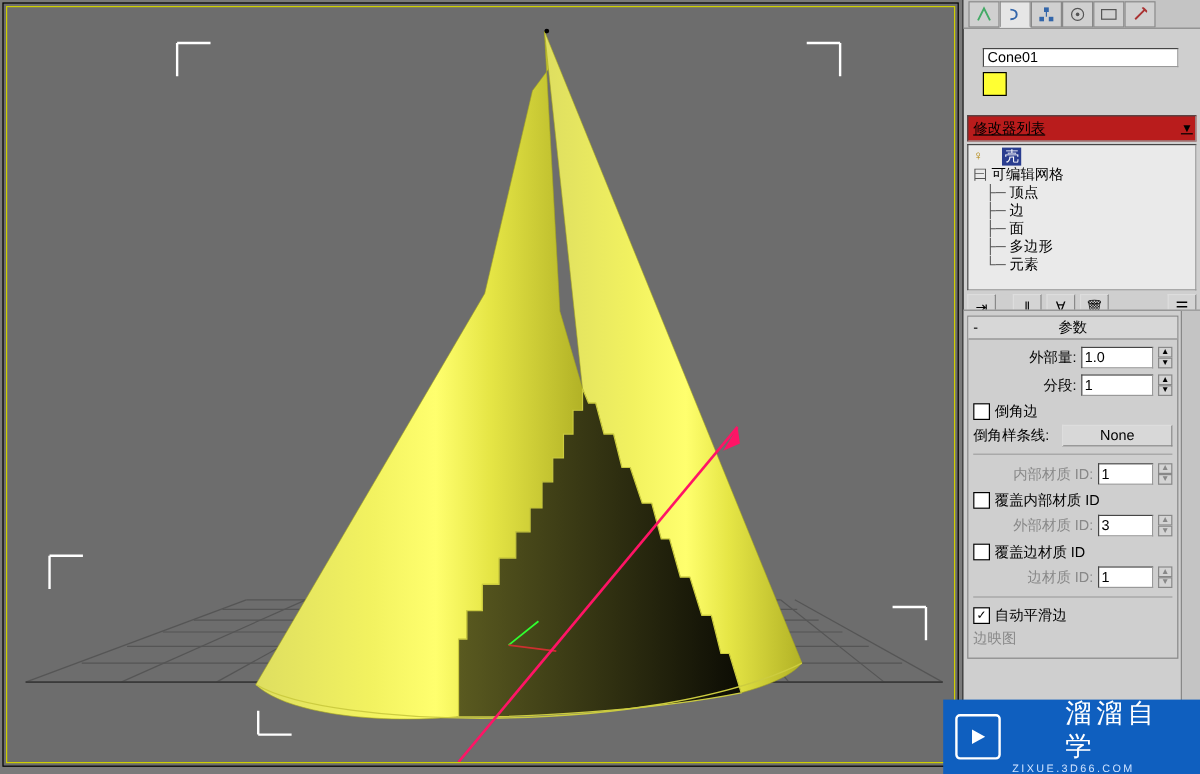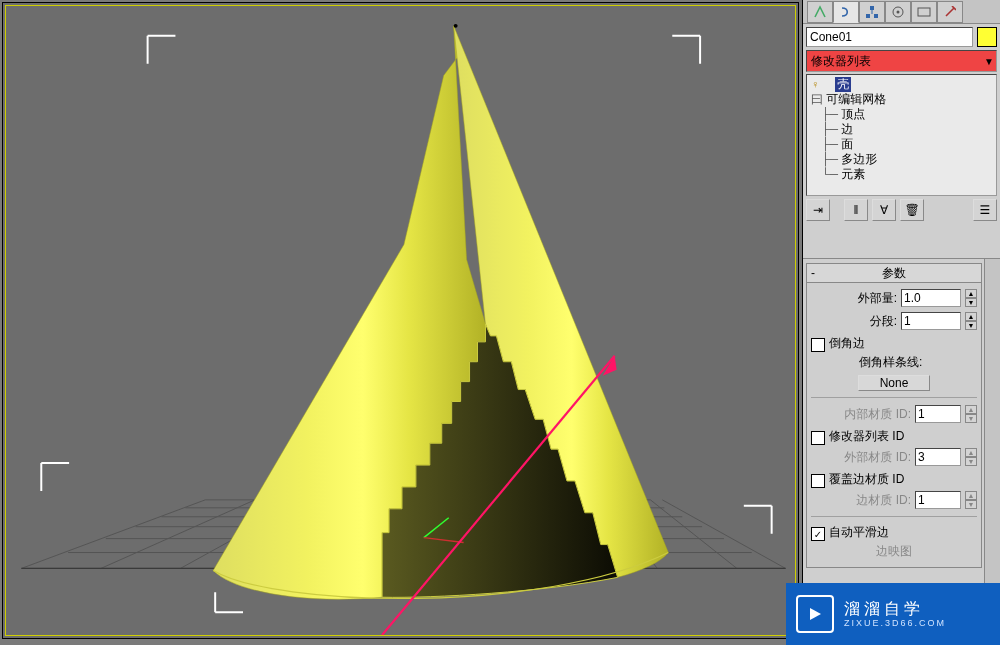--- a/index.html
+++ b/index.html
@@ -24,28 +24,28 @@
   }
   .panel-tabs{
     height:23px;background:#c4c4c4;border-bottom:1px solid #888;
     display:flex;align-items:center;padding-left:4px;gap:0px;
   }
   .tab-ico{width:24px;height:20px;display:flex;align-items:center;justify-content:center;
     border:1px solid #888;background:#d0d0d0;font-size:13px;}
   .tab-ico.active{background:#e6e6e6;border-bottom-color:#e6e6e6;}
 
   .name-box{
-    margin:3px;display:flex;align-items:flex-start;gap:4px;
+    margin:16px;display:flex;align-items:flex-start;gap:4px;flex-direction:column;
   }
   .name-input{flex:1;height:18px;border:1px inset #999;background:#fff;font-size:12px;padding:0 3px;}
   .color-swatch{width:18px;height:18px;background:#ffff33;border:1px solid #000;}
 
   .modlist-combo{
-    margin:2px 3px;height:20px;border:1px inset #999;background:#ef4444;
-    display:flex;align-items:center;justify-content:space-between;padding:0 2px 0 4px;
+    margin:2px 3px;height:20px;border:1px inset #999;background:#b91c1c;
+    display:flex;align-items:center;justify-content:space-between;padding:0 2px 0 4px;text-decoration:underline;
   }
   .combo-arrow{font-size:10px;}
 
   .mod-stack{
     margin:2px 3px 0 3px;height:116px;border:1px inset #999;background:#eaeaea;
     overflow:auto;padding:2px 4px;line-height:15px;
   }
   .mod-stack .row{display:flex;align-items:center;white-space:pre;}
   .mod-stack .bulb{color:#b08000;margin-right:6px;font-size:11px;}
   .mod-stack .sel{background:#2a3d8f;color:#fff;padding:0 2px;}
@@ -72,39 +72,39 @@
   }
   .rollout-hdr .pm{position:absolute;left:4px;top:0;}
   .rollout-body{padding:5px 4px;}
 
   .spin-row{display:flex;align-items:center;justify-content:flex-end;gap:4px;height:20px;margin-bottom:3px;}
   .spin-row label{width:56px;text-align:right;}
   .spin-input{width:54px;height:16px;border:1px inset #999;background:#fff;font-size:12px;padding:0 2px;text-align:left;}
   .spin-btns{width:12px;height:18px;display:flex;flex-direction:column;}
   .spin-btns div{flex:1;border:1px solid #888;background:#d4d4d4;font-size:7px;line-height:7px;text-align:center;}
 
-  .chk-row{display:flex;align-items:flex-end;gap:4px;height:18px;margin:2px 0;}
+  .chk-row{display:flex;align-items:center;gap:4px;height:18px;margin:2px 0;}
   .chk{width:12px;height:12px;border:1px solid #000;background:#fff;display:inline-flex;align-items:center;justify-content:center;font-size:10px;}
   .chk.on::after{content:"✓";}
   .btn{height:18px;border:1px outset #ddd;background:#d8d8d8;padding:0 21px;font-size:12px;min-width:50px;text-align:center;}
 
   hr.sep{border:none;border-top:1px solid #a0a0a0;margin:6px 0;}
 
   .disabled{color:#888;}
-  .group-row{display:flex;align-items:center;gap:4px;margin:2px 0;flex-direction:column;}
+  .group-row{display:flex;align-items:center;gap:4px;margin:2px 0;}
 
   
   .watermark{
     position:absolute;right:0;bottom:0;width:214px;height:62px;background:#0f5fbf;
     display:flex;align-items:center;padding:0 10px;box-sizing:border-box;gap:10px;
     pointer-events:none;
   }
   .wm-logo{width:34px;height:34px;border:2px solid #fff;border-radius:4px;display:flex;align-items:center;justify-content:center;color:#fff;}
   .wm-text{color:#fff;line-height:1.2;}
-  .wm-text .big{font-size:16px;letter-spacing:4px;}
+  .wm-text .big{font-size:22px;letter-spacing:4px;margin-left:44px;}
   .wm-text .small{font-size:9px;letter-spacing:2px;color:#cfe3ff;}
 
   
   .scene-svg{position:absolute;left:0;top:0;width:100%;height:100%;}
 
 </style>
 </head>
 <body>
 
 <div id="app">
@@ -333,21 +333,21 @@
             <label style="width:88px">内部材质 ID:</label>
             <input class="spin-input" style="width: 40px;" value="1">
             <div class="spin-btns">
                 <div>▲</div>
                 <div>▼</div>
               </div>
           </div>
 
           <div class="chk-row">
             <span class="chk"></span>
-            <span>修改器列表 ID</span>
+            <span>覆盖内部材质 ID</span>
           </div>
           <div class="spin-row disabled">
             <label style="width:88px">外部材质 ID:</label>
             <input class="spin-input" style="width: 40px;" value="3">
             <div class="spin-btns">
                 <div>▲</div>
                 <div>▼</div>
               </div>
           </div>
 

